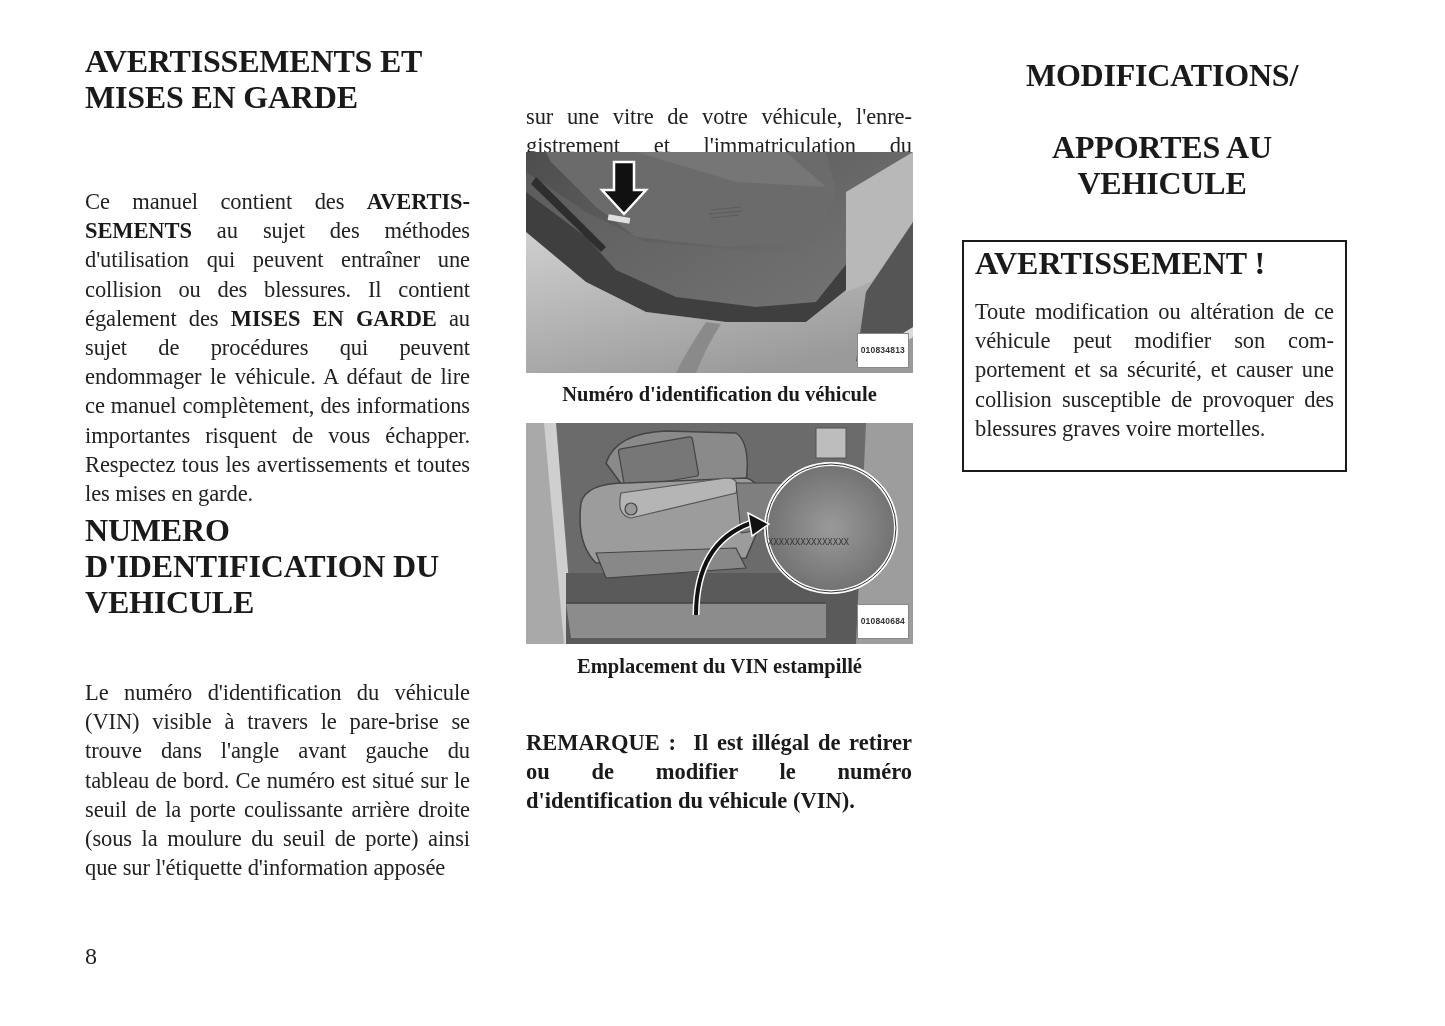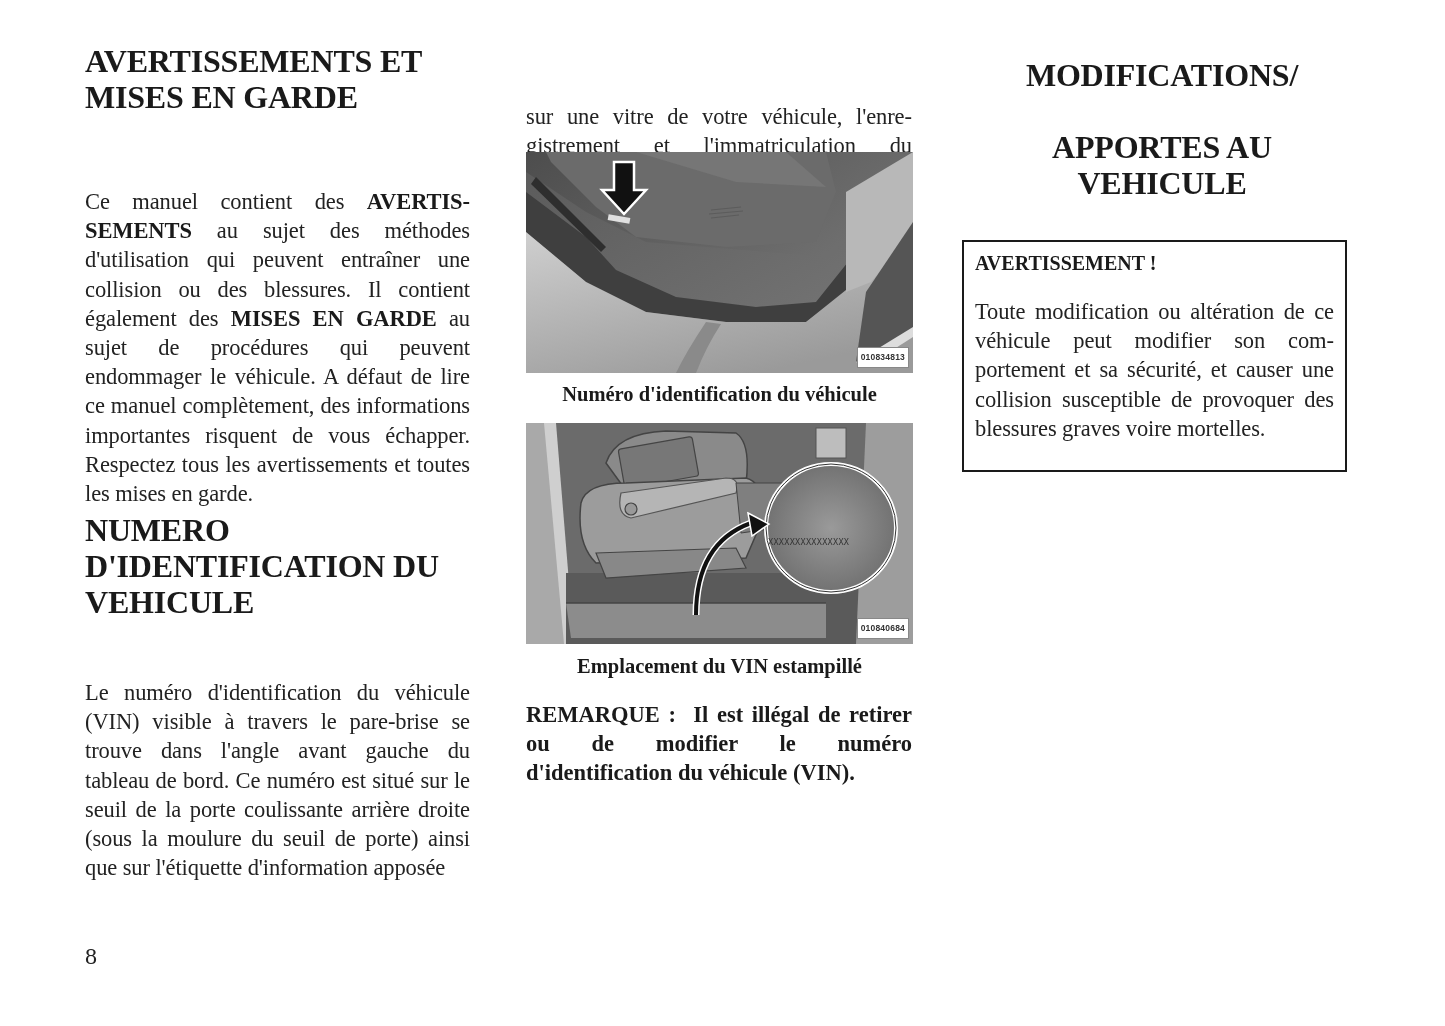--- a/index.html
+++ b/index.html
@@ -52,21 +52,21 @@
     .fig-code {
       position: absolute;
       right: 4px;
       bottom: 5px;
       background: #fff;
       border: 1px solid #888;
       font-family: "Liberation Sans", "DejaVu Sans", sans-serif;
       font-weight: bold;
       font-size: 8.5px;
       line-height: 11px;
-      padding: 4px 3px;
+      padding: 11px 3px;
       color: #333;
       letter-spacing: 0.2px;
     }
     .caption {
       position: absolute;
       left: 0;
       width: 387px;
       text-align: center;
       font-weight: bold;
       font-size: 20.5px;
@@ -88,21 +88,21 @@
       position: absolute;
       left: 0;
       top: 240px;
       width: 385px;
       height: 232px;
       border: 2.5px solid #1a1a1a;
       padding: 4px 11px 0 11px;
     }
     .warning-title {
       font-weight: bold;
-      font-size: 20px;
+      font-size: 32px;
       line-height: 34px;
       color: #1a1a1a;
     }
     .warning-box p.body {
       margin-top: 17px;
     }
     .page-number {
       position: absolute;
       left: 85px;
       top: 941px;
@@ -216,21 +216,21 @@
       <text x="242" y="122" font-family="DejaVu Sans Mono, monospace" font-size="8.5" fill="#333" letter-spacing="0.3">XXXXXXXXXXXXXXX</text>
 
       <path d="M170 192 Q170 120 225 100" fill="none" stroke="#fff" stroke-width="7"></path>
       <path d="M170 192 Q170 120 225 100" fill="none" stroke="#111" stroke-width="4"></path>
       <path d="M222 90 L243 101 L226 113 Z" fill="#111" stroke="#fff" stroke-width="1.5"></path>
     </svg>
     <span class="fig-code">010840684</span>
   </div>
   <div class="caption" style="top:653px;">Emplacement du VIN estampillé</div>
 
-  <p class="note" style="top:700px;">
+  <p class="note" style="top:728px;">
     <span>REMARQUE :</span>&nbsp;&nbsp;<span>Il est illégal de re­tirer ou de modifier le numéro d'identification du véhicule (VIN).</span>
   </p>
 </div>
 
 <div class="col col-3">
   <h2 class="section-title" style="position:absolute; top:57px; left:0; width:400px;text-align:center;">
     <span>MODIFICATIONS/</span><br>
     <br>
     <span>APPORTES AU</span><br>
     <span>VEHICULE</span>

